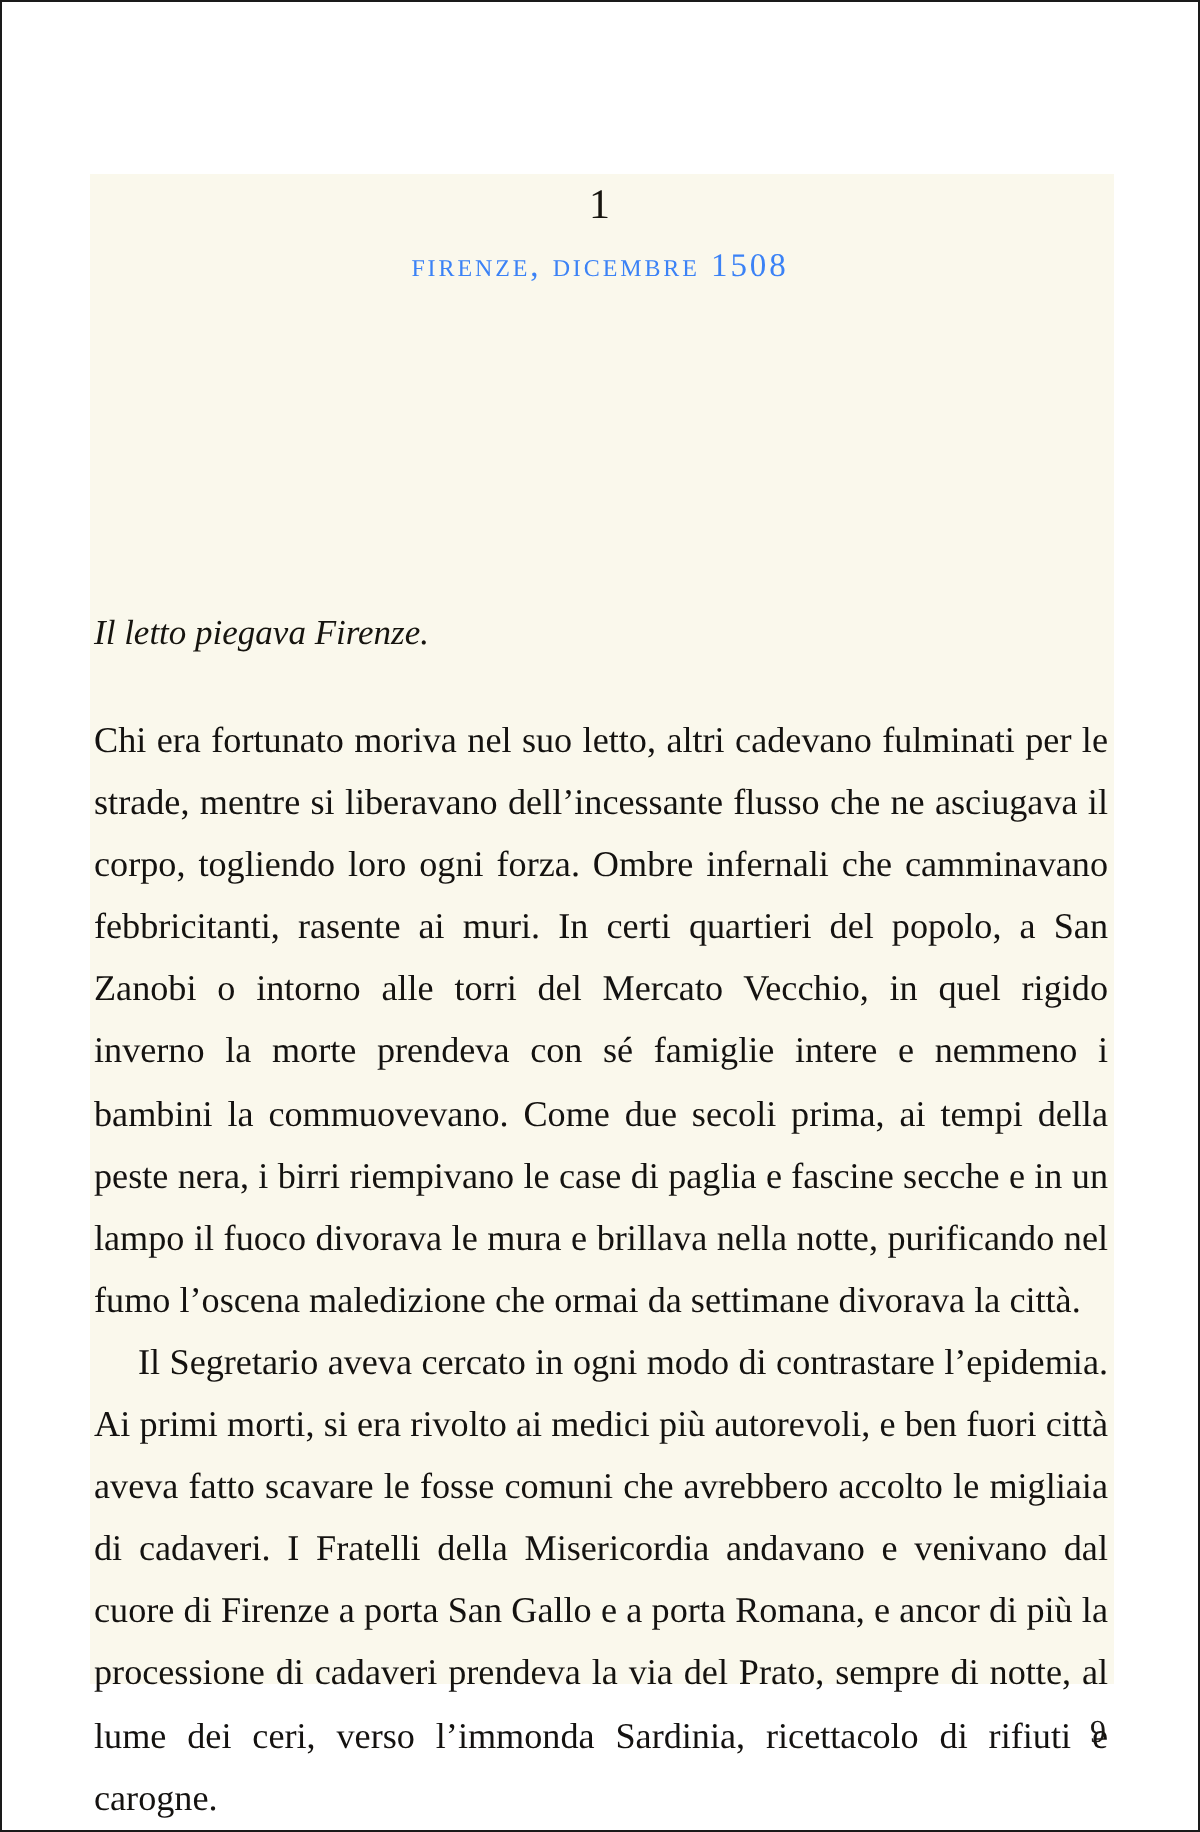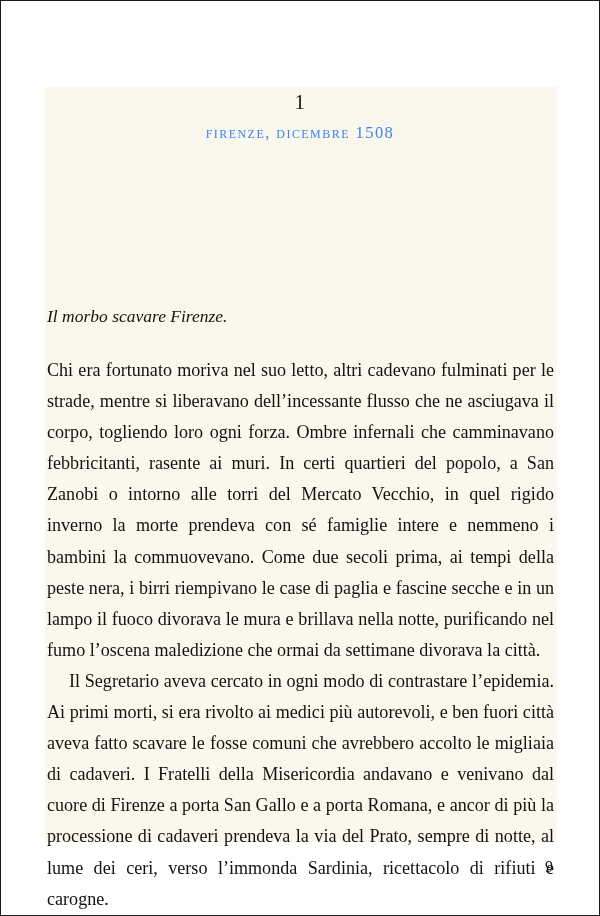--- a/index.html
+++ b/index.html
@@ -119,21 +119,21 @@
 
   <div class="content">
 
     <div class="chapter-head">
       <div class="chapter-number">1</div>
       <div class="chapter-title">FIRENZE, DICEMBRE 1508</div>
     </div>
 
     <div class="body-block">
 
-      <p class="section-heading">Il morbo scavare Firenze.</p>
+      <p class="section-heading">Il letto piegava Firenze.</p>
 
       <p class="para no-indent">Chi era fortunato moriva nel suo letto, altri cadevano fulminati per le strade, mentre si liberavano dell’incessante flusso che ne asciugava il corpo, togliendo loro ogni forza. Ombre infernali che camminavano febbricitanti, rasente ai muri. In certi quartieri del popolo, a San Zanobi o intorno alle torri del Mercato Vecchio, in quel rigido inverno la morte prendeva con sé famiglie intere e nemmeno i bambini la commuovevano. Come due secoli prima, ai tempi della peste nera, i birri riempivano le case di paglia e fascine secche e in un lampo il fuoco divorava le mura e brillava nella notte, purificando nel fumo l’oscena maledizione che ormai da settimane divorava la città.</p>
 
       <p class="para indent">Il Segretario aveva cercato in ogni modo di contrastare l’epidemia. Ai primi morti, si era rivolto ai medici più autorevoli, e ben fuori città aveva fatto scavare le fosse comuni che avrebbero accolto le migliaia di cadaveri. I Fratelli della Misericordia andavano e venivano dal cuore di Firenze a porta San Gallo e a porta Romana, e ancor di più la processione di cadaveri prendeva la via del Prato, sempre di notte, al lume dei ceri, verso l’immonda Sardinia, ricettacolo di rifiuti e carogne.</p>
 
       <p class="para indent"></p>
 
     </div>
 
     <div class="folio">9</div>

